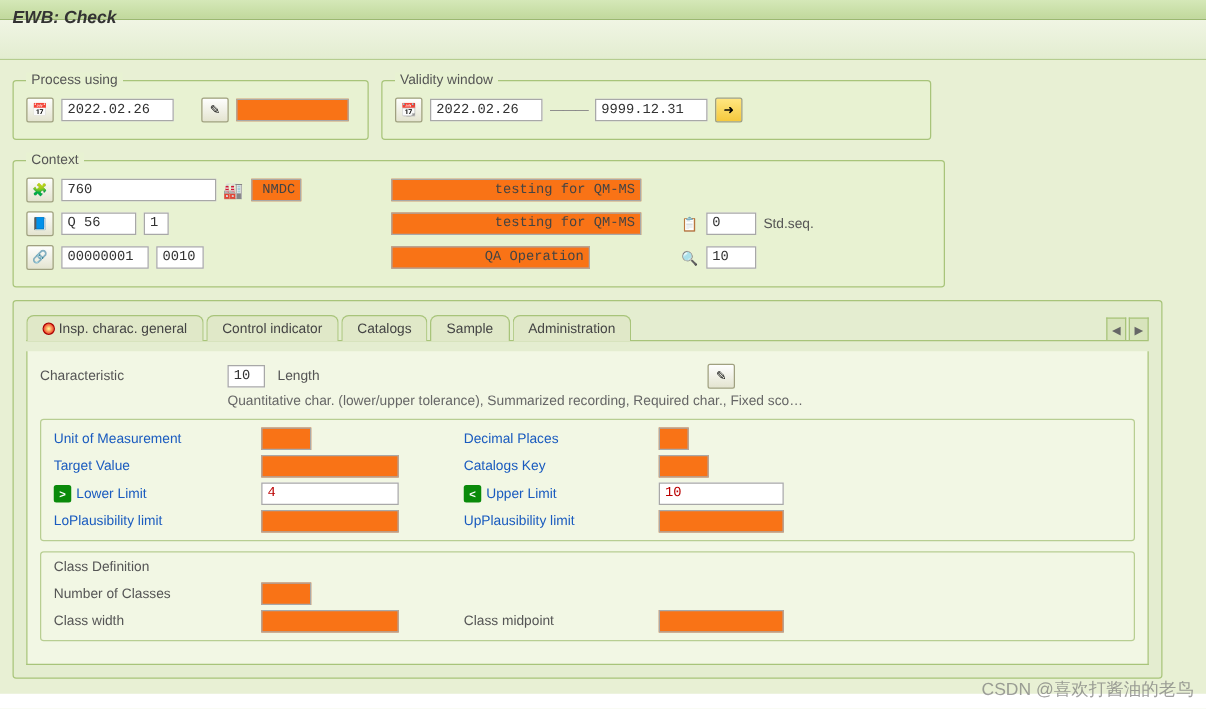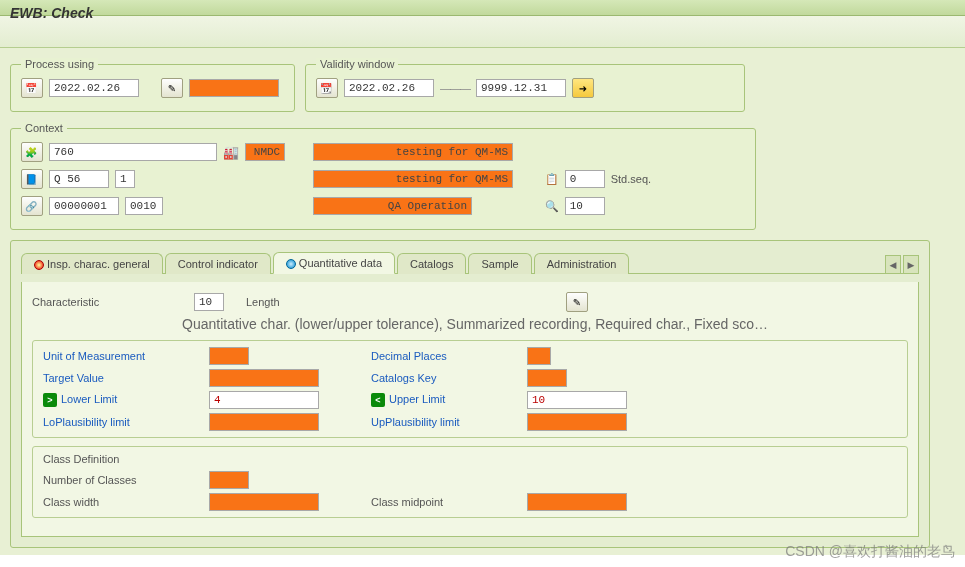--- a/index.html
+++ b/index.html
@@ -25,22 +25,22 @@
 .tabs-wrap { background: #e4edd0; border: 1px solid #a8c47a; border-radius: 3px; padding: 10px; width: 920px; }
 .tabs { display: flex; align-items: flex-end; border-bottom: 1px solid #a8c47a; margin-bottom: 8px; position: relative; }
 .tab { background: #e0e8c8; border: 1px solid #a8c47a; border-bottom: none; border-radius: 6px 6px 0 0; padding: 4px 12px; margin-right: 2px; font-size: 11px; color: #444; cursor: pointer; position: relative; top: 1px; }
 .tab.active { background: #f2f7e4; font-weight: normal; z-index: 2; border-bottom: 1px solid #f2f7e4; }
 .tab .circ { display:inline-block; width:10px; height:10px; border-radius:50%; margin-right:3px; vertical-align:middle; }
 .tab .circ.r { background: radial-gradient(#ff9, #e00); border:1px solid #a00; }
 .tab .circ.b { background: radial-gradient(#cef, #08c); border:1px solid #069; }
 .tab-arrows { margin-left: auto; display: flex; gap: 2px; }
 .tab-ar { width: 16px; height: 18px; background: #d8e4bc; border: 1px solid #a8c47a; border-bottom: none; display: flex; align-items: center; justify-content: center; font-size: 9px; color: #666; cursor: pointer; }
 .panel { background: #f2f7e4; border: 1px solid #a8c47a; border-top: none; padding: 10px; }
-.char-row { display:flex; align-items:center; gap:22px; margin-bottom:4px; }
-.subtext { color:#666; font-size:14px; margin-left: 150px; margin-bottom: 8px; }
+.char-row { display:flex; align-items:center; gap:10px; margin-bottom:4px; }
+.subtext { color:#666; font-size:11px; margin-left: 150px; margin-bottom: 8px; }
 .subgroup { border: 1px solid #b8ce92; background: #f2f7e4; border-radius:3px; padding: 6px 10px; margin-bottom: 8px; }
 .subgroup-title { font-size:11px; color:#555; margin-bottom: 6px; }
 .form-grid { display: grid; grid-template-columns: 160px 110px 40px 150px 100px; gap: 4px 6px; align-items: center; }
 .blue-link { color: #1a5bbf; cursor: pointer; }
 .lim-icon { display:inline-flex; width:14px; height:14px; align-items:center; justify-content:center; font-size:9px; font-weight:bold; border-radius:2px; margin-right:4px; }
 .lim-lower { background:#0a8a0a; color:#fff; }
 .lim-upper { background:#0a8a0a; color:#fff; }
 .red { color:#b00; }
 .watermark { position:absolute; right:10px; bottom:6px; color:rgba(120,120,120,0.7); font-size:14px; z-index:100; }
 </style>
@@ -76,21 +76,21 @@
         <button class="icon-btn yellow">➜</button>
       </div>
     </fieldset>
   </div>
 
   <fieldset class="grp grp-context">
     <legend>Context</legend>
     <div class="context-inner">
       <div class="row">
         <button class="icon-btn">🧩</button>
-        <input class="input" style="width: 168px;" value="760">
+        <input class="input" style="width: 124px;" value="760">
         <span style="color:#08c;font-size:13px">🏭</span>
         <input class="input ro" style="width: 40px;" value="NMDC">
       </div>
       <div class="row">
         <input class="input ro" style="width: 200px;" value="testing for QM-MS">
       </div>
       <div></div>
 
       <div class="row">
         <button class="icon-btn">📘</button>
@@ -118,21 +118,20 @@
         <span style="color:#c80">🔍</span>
         <input class="input" style="width: 40px;" value="10">
       </div>
     </div>
   </fieldset>
 
   <div class="tabs-wrap">
     <div class="tabs">
       <div class="tab"><span class="circ r"></span><span>Insp. charac. general</span></div>
       <div class="tab"><span>Control indicator</span></div>
-      <div class="tab active"><span class="circ b"></span><span>Quantitative data</span></div>
       <div class="tab"><span>Catalogs</span></div>
       <div class="tab"><span>Sample</span></div>
       <div class="tab"><span>Administration</span></div>
       <div class="tab-arrows">
         <div class="tab-ar">◀</div>
         <div class="tab-ar">▶</div>
       </div>
     </div>
 
     <div class="panel">

